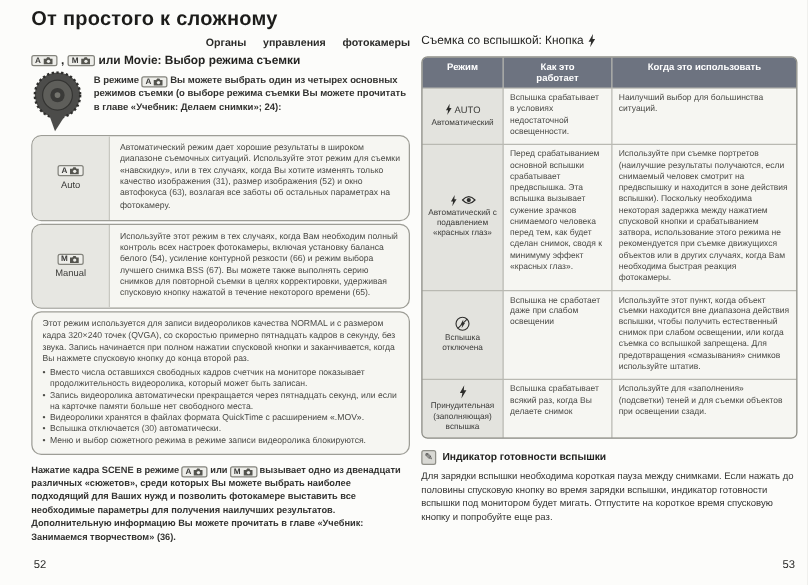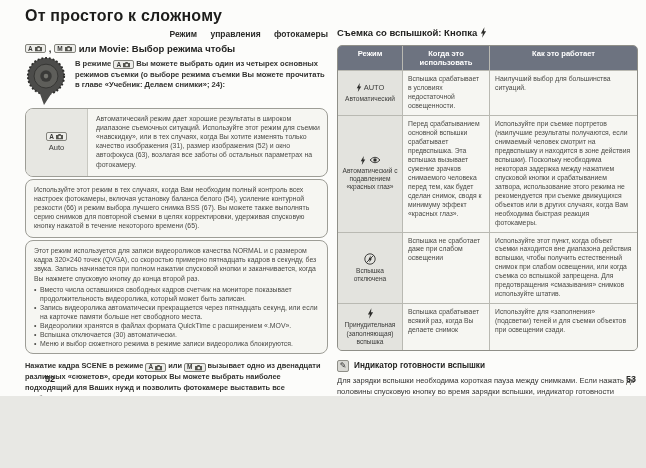--- a/index.html
+++ b/index.html
@@ -1,18 +1,18 @@
 <!DOCTYPE html>
 <html><head>
 <meta charset="utf-8">
 <style>
   * { margin:0; padding:0; box-sizing:border-box; }
   html,body { background:#e8e8e4; }
   .page {
-    position:relative; width:646px; height:396px;
+    position:relative; width:646px; height:468px;
     background:#fcfcfa; overflow:hidden;
     font-family:"Liberation Sans","DejaVu Sans",sans-serif;
     color:#3f3f3d;
   }
   
   .col-left  { position:absolute; left:25px;  top:7px;  width:303px; }
   .col-right { position:absolute; left:337px; top:27px; width:301px; }
 
   
   .doc-title { font-size:16px; font-weight:bold; color:#1c1c1a; letter-spacing:0.2px; }
@@ -30,26 +30,26 @@
     display:flex; flex-direction:column; align-items:center; justify-content:center; gap:2px;
     font-size:7.5px; color:#3a3a38; padding:4px 2px; text-align:center; }
   .mode-desc { flex:1; padding:5px 7px 5px 8px; font-size:6.9px; line-height:1.32; color:#4a4a46; }
   .mode-desc p { margin-bottom:2px; }
   .mode-desc ul { list-style:none; }
   .mode-desc li { padding-left:6px; position:relative; }
   .mode-desc li::before { content:"•"; position:absolute; left:0; top:0; }
 
   .footer-note { margin-top:7px; font-size:7.4px; font-weight:bold; line-height:1.45; color:#333331; }
 
-  .pagenum { position:absolute; bottom:12px; font-size:9px; font-weight:bold; color:#2b2b29;margin-left:18px; }
+  .pagenum { position:absolute; bottom:12px; font-size:9px; font-weight:normal; color:#2b2b29; }
   .pagenum.left { left:27px; }
   .pagenum.right { right:10px; }
 
   
-  .flash-head { display:flex; align-items:center; gap:3px; font-size:9.5px; font-weight:bold; color:#232321; }
+  .flash-head { display:flex; align-items:center; gap:3px; font-size:9.5px; font-weight:normal; color:#232321; }
   .flash-intro { margin-top:4px; font-size:7.6px; font-weight:bold; line-height:1.42; color:#333331; }
   .flash-intro .inl { display:inline-block; vertical-align:-1px; }
 
   .flash-table { margin-top:7px; display:grid; grid-template-columns:64px 86px 1fr;
     background:#b9b9b2; gap:1px; border:1px solid #8f8f88; border-radius:5px; overflow:hidden; }
   .ft-h { background:#6d7380; color:#ffffff; font-size:7.6px; font-weight:bold; text-align:center; padding:3px 12px; }
   .ft-mode { background:#e3e3de; display:flex; flex-direction:column; align-items:center; justify-content:center;
     gap:2px; font-size:6.6px; text-align:center; padding:4px 3px; color:#3a3a38; line-height:1.25; }
   .ft-mode .big { font-size:7.5px; }
   .ft-cell { background:#f6f6f2; font-size:6.8px; line-height:1.32; padding:4px 5px; color:#4a4a46; }
@@ -67,39 +67,39 @@
   svg { display:block; }
 </style>
 </head>
 <body>
 
 <div class="page">
 
   <div class="col-left">
 
     <div class="doc-title">От простого к сложному</div>
-    <div class="kicker">Режим управления фотокамеры</div>
+    <div class="kicker">Органы управления фотокамеры</div>
 
     <div class="section-head">
       <span class="mode-badge">
         <span>A</span>
         <svg width="9" height="7" viewBox="0 0 10 8">
             <path d="M1 2.2 h2.2 l0.9-1.2 h2 l0.9 1.2 H9 v5 H1z" fill="#55554f"></path>
             <circle cx="5.3" cy="4.6" r="1.5" fill="#eeeeea"></circle>
           </svg>
       </span>
       <span>,</span>
       <span class="mode-badge">
         <span>M</span>
         <svg width="9" height="7" viewBox="0 0 10 8">
             <path d="M1 2.2 h2.2 l0.9-1.2 h2 l0.9 1.2 H9 v5 H1z" fill="#55554f"></path>
             <circle cx="5.3" cy="4.6" r="1.5" fill="#eeeeea"></circle>
           </svg>
       </span>
-      <span>или Movie: Выбор режима чтобы</span>
+      <span>или Movie: Выбор режима съемки</span>
     </div>
 
     <div class="intro-row">
       <div class="dial-wrap">
         <svg width="42" height="42" viewBox="0 0 44 44">
           <circle cx="22" cy="20" r="19" fill="#4c4c4a"></circle>
           <circle cx="22" cy="20" r="19" fill="none" stroke="#2e2e2c" stroke-width="2" stroke-dasharray="2 2"></circle>
           <circle cx="22" cy="20" r="12.5" fill="#5e5e5a" stroke="#343432" stroke-width="1"></circle>
           <circle cx="22" cy="20" r="6" fill="#3a3a38"></circle>
           <circle cx="22" cy="20" r="2.4" fill="#74746e"></circle>
@@ -131,20 +131,30 @@
               </svg>
           </span>
           <span>Auto</span>
         </div>
         <div class="mode-desc">
           <p>Автоматический режим дает хорошие результаты в широком диапазоне съемочных ситуаций. Используйте этот режим для съемки «навскидку», или в тех случаях, когда Вы хотите изменять только качество изображения (31), размер изображения (52) и окно автофокуса (63), возлагая все заботы об остальных параметрах на фотокамеру.</p>
         </div>
       </div>
 
       <div class="mode-row">
+        <div class="mode-label">
+          <span class="mode-badge">
+            <span>M</span>
+            <svg width="9" height="7" viewBox="0 0 10 8">
+                <path d="M1 2.2 h2.2 l0.9-1.2 h2 l0.9 1.2 H9 v5 H1z" fill="#55554f"></path>
+                <circle cx="5.3" cy="4.6" r="1.5" fill="#eeeeea"></circle>
+              </svg>
+          </span>
+          <span>Manual</span>
+        </div>
         <div class="mode-desc">
           <p>Используйте этот режим в тех случаях, когда Вам необходим полный контроль всех настроек фотокамеры, включая установку баланса белого (54), усиление контурной резкости (66) и режим выбора лучшего снимка BSS (67). Вы можете также выполнять серию снимков для повторной съемки в целях корректировки, удерживая спусковую кнопку нажатой в течение некоторого времени (65).</p>
         </div>
       </div>
 
       <div class="mode-row">
         <div class="mode-desc">
           <p>Этот режим используется для записи видеороликов качества NORMAL и с размером кадра 320×240 точек (QVGA), со скоростью примерно пятнадцать кадров в секунду, без звука. Запись начинается при полном нажатии спусковой кнопки и заканчивается, когда Вы нажмете спусковую кнопку до конца второй раз.</p>
           <ul>
             <li>Вместо числа оставшихся свободных кадров счетчик на мониторе показывает продолжительность видеоролика, который может быть записан.</li>
@@ -183,22 +193,22 @@
     <div class="flash-head">
       <span>Съемка со вспышкой: Кнопка</span>
       <svg width="7" height="11" viewBox="0 0 8 12">
         <path d="M5 0 L1 7 H3.3 L2.4 12 L7 4.6 H4.6 Z" fill="#2e2e2c"></path>
       </svg>
     </div>
 
 
     <div class="flash-table">
       <div class="ft-h">Режим</div>
+      <div class="ft-h">Как это работает</div>
       <div class="ft-h">Когда это использовать</div>
-      <div class="ft-h">Как это работает</div>
 
       <div class="ft-mode">
         <span style="display:inline-flex;align-items:center;gap:2px">
           <svg width="6" height="9" viewBox="0 0 8 12">
               <path d="M5 0 L1 7 H3.3 L2.4 12 L7 4.6 H4.6 Z" fill="#2e2e2c"></path>
             </svg>
           <span class="big">AUTO</span>
         </span>
         <span>Автоматический</span>
       </div>

